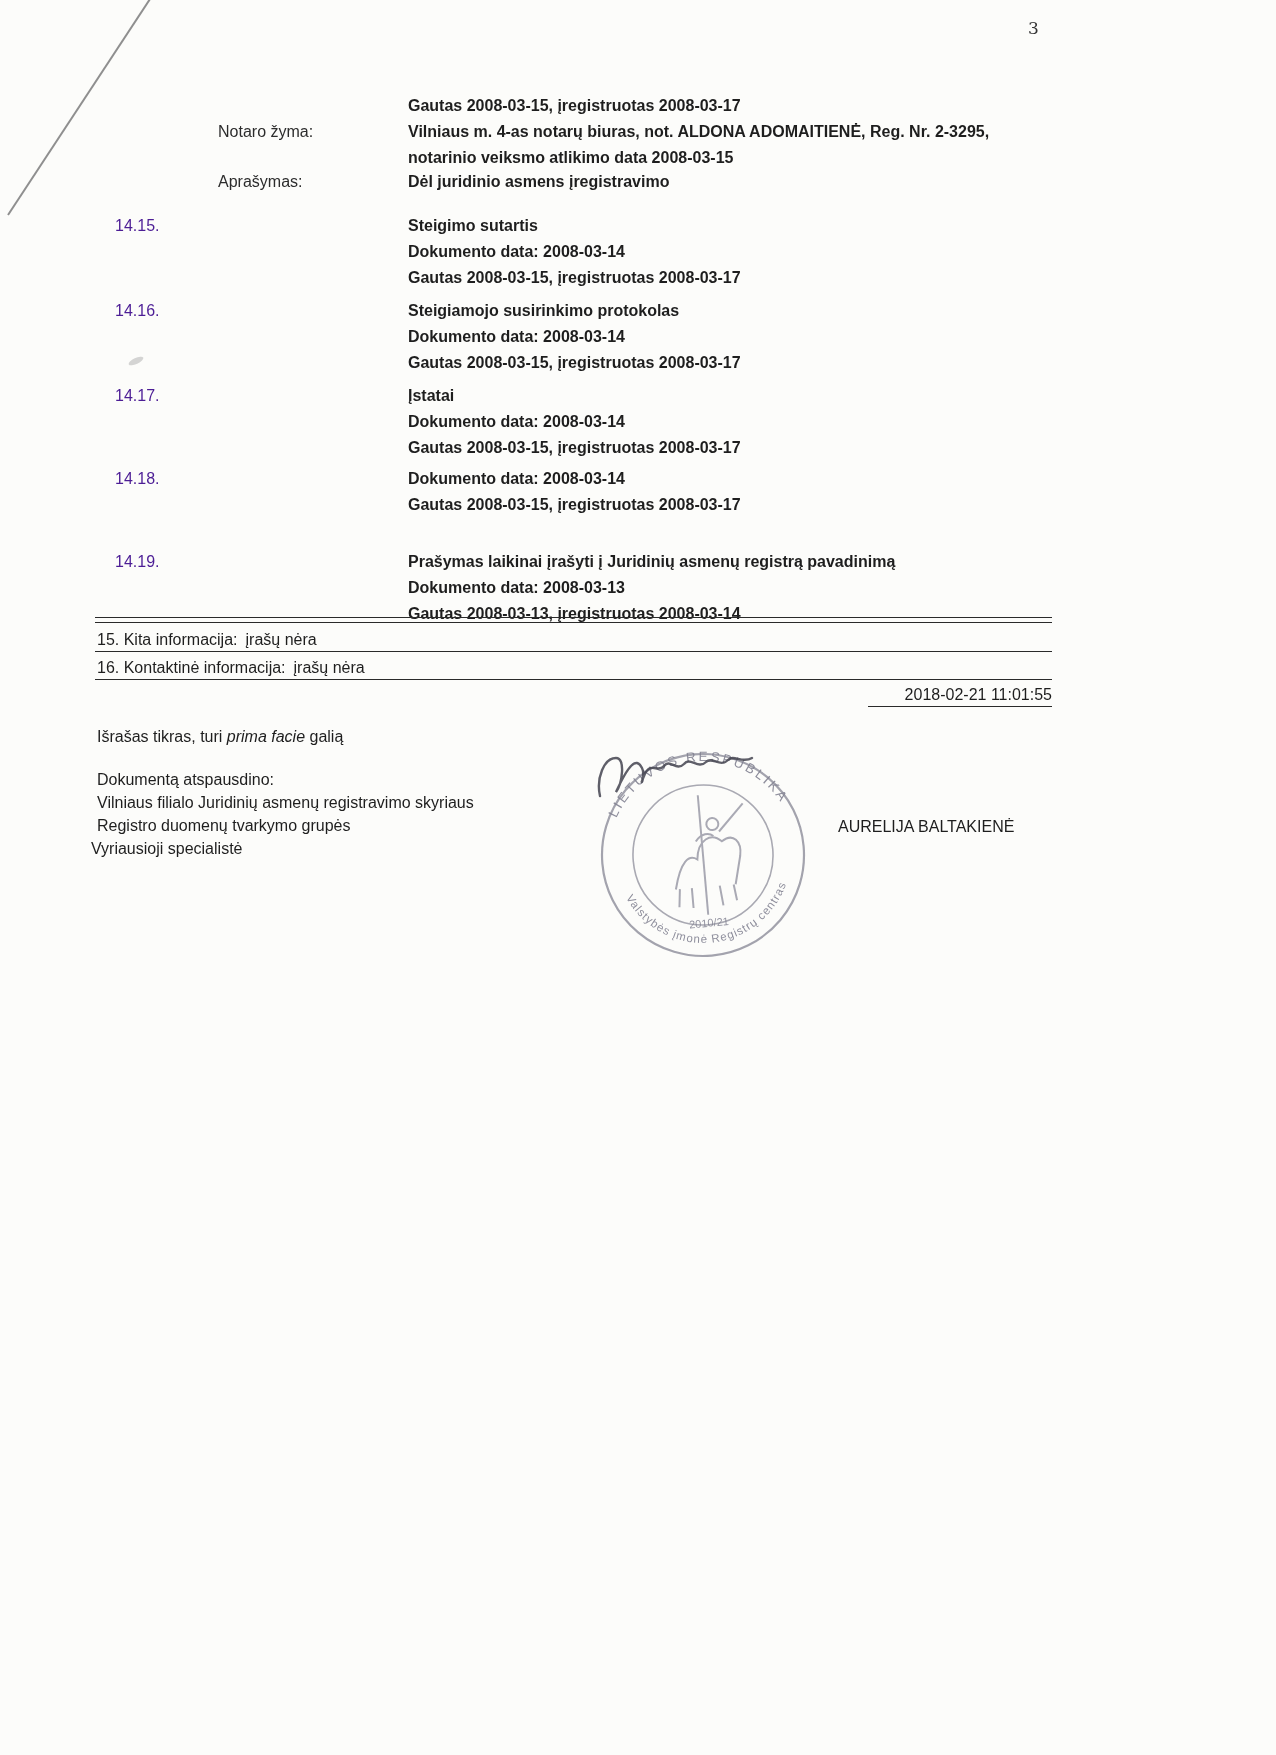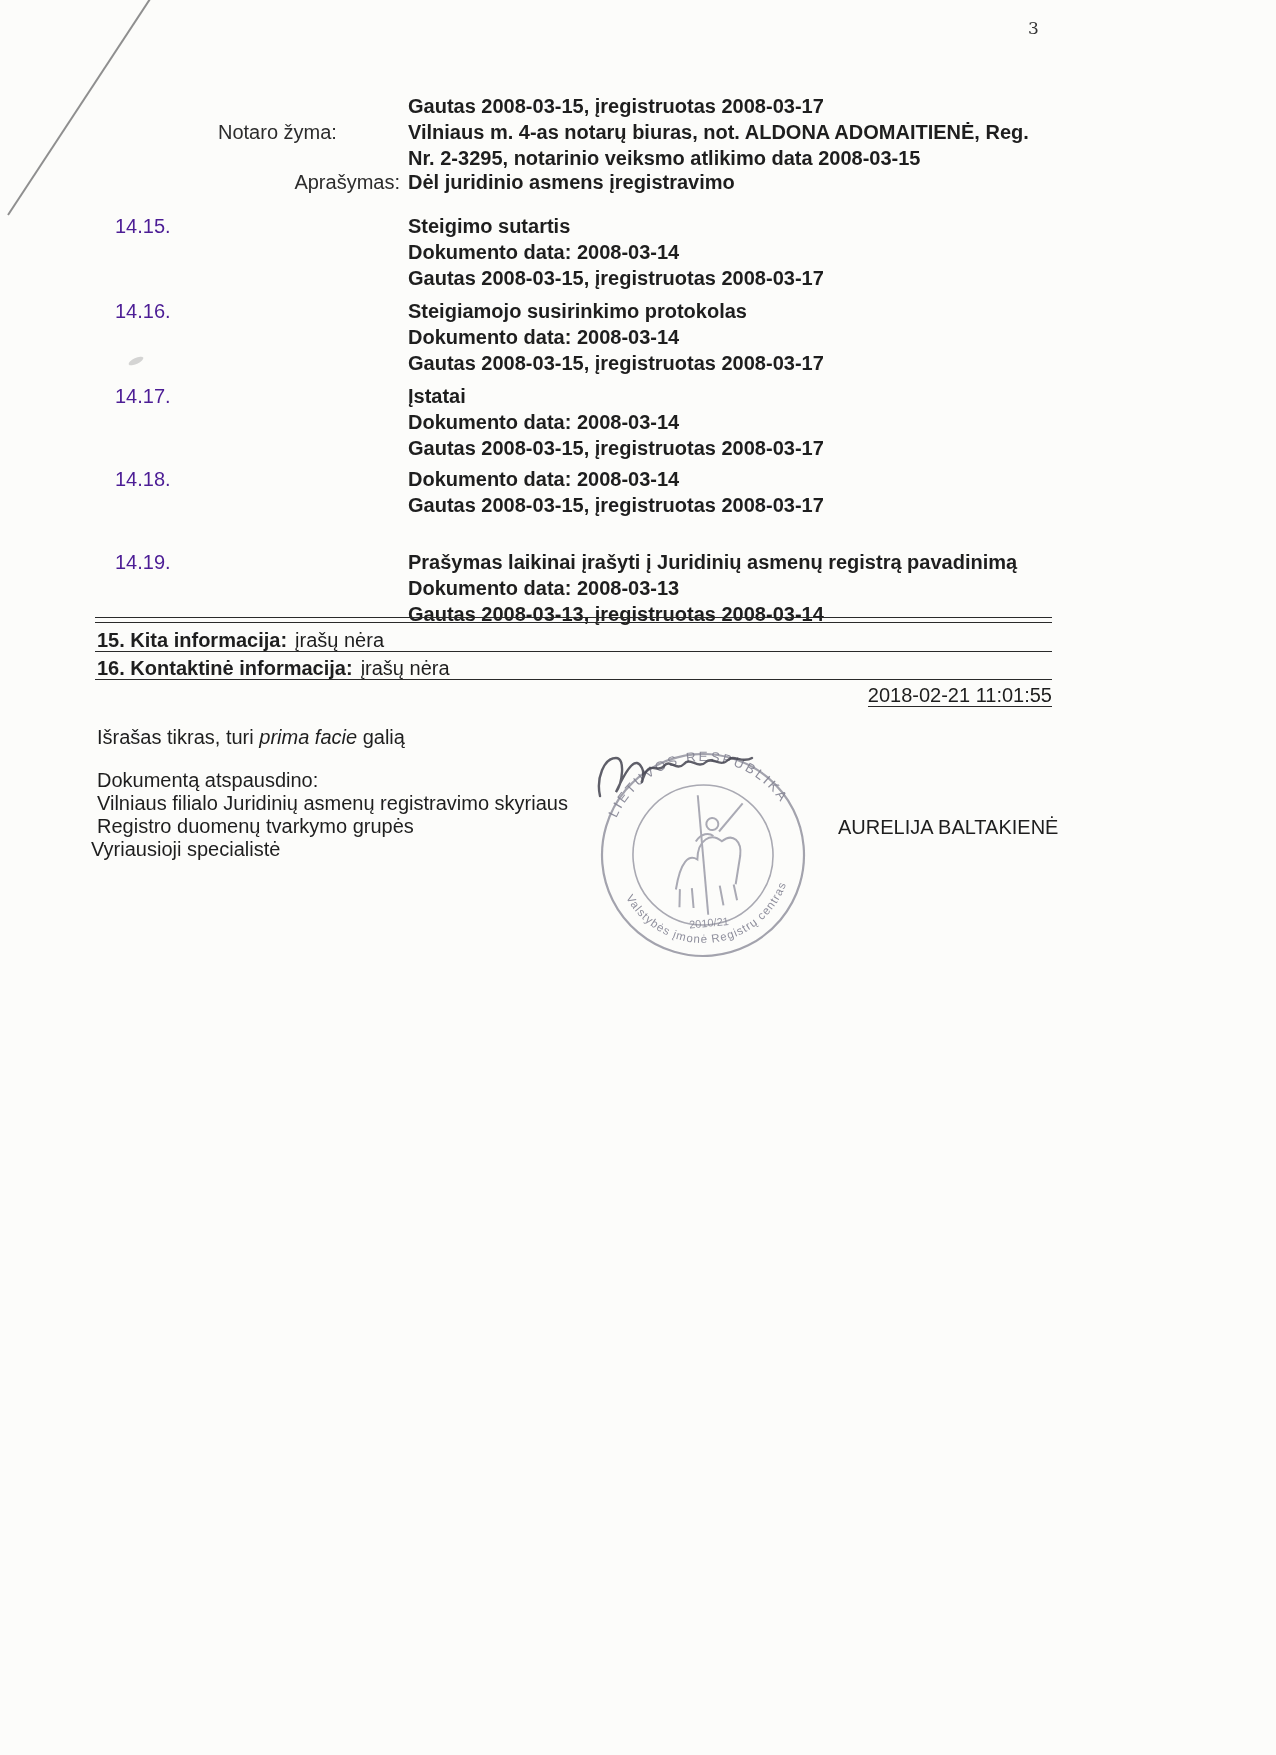--- a/index.html
+++ b/index.html
@@ -7,30 +7,30 @@
     position:relative;
     width:1276px;height:1755px;
     margin:0 auto;
     background:#fcfcfa;
     font-family:"Liberation Sans", sans-serif;
     color:#1e1e1e;
     overflow:hidden;
   }
   .abs{position:absolute;}
   .b{font-weight:bold;}
-  .txt{font-size:20px;line-height:26px;}
+  .txt{font-size:16px;line-height:26px;}
   .lbl{color:#2c2c2c;}
   .pagenum{
     font-family:"DejaVu Serif", serif;
     font-size:17px;color:#333;
   }
   .num{color:#4c1d95;}
   .rule{border-top:2px solid #2a2a2a;height:0;}
   .rule.thin{border-top-width:1px;}
-  .sec-label{font-weight:bold;}
+  .sec-label{font-weight:normal;}
   .sec-value{font-weight:normal;margin-left:8px;}
   .right{text-align:right;}
   .it{font-style:italic;}
   .stampwrap{transform:rotate(-5deg);opacity:.85;}
   svg text{font-family:"Liberation Sans", sans-serif;}
 </style>
 </head>
 <body>
 
 <div class="page">
@@ -39,21 +39,21 @@
     <line x1="8" y1="215" x2="152" y2="-4" stroke="#8f8f8f" stroke-width="2"></line>
   </svg>
 
   <div class="abs pagenum" style="left:1028px;top:18px">3</div>
 
   <div class="abs txt b" style="left:408px;top:93px">Gautas 2008-03-15, įregistruotas 2008-03-17</div>
 
   <div class="abs txt lbl" style="left:218px;top:119px;width:182px;text-align:left">Notaro žyma:</div>
   <div class="abs txt b" style="left:408px;top:119px;width:646px">Vilniaus m. 4-as notarų biuras, not. ALDONA ADOMAITIENĖ, Reg. Nr. 2-3295, notarinio veiksmo atlikimo data 2008-03-15</div>
 
-  <div class="abs txt lbl" style="left:218px;top:169px;width:182px;text-align:right">Aprašymas:</div>
+  <div class="abs txt lbl" style="left:218px;top:169px;width:182px;">Aprašymas:</div>
   <div class="abs txt b" style="left:408px;top:169px;width:646px">Dėl juridinio asmens įregistravimo</div>
 
   <div class="abs txt num" style="left:115px;top:213px">14.15.</div>
   <div class="abs txt b" style="left:408px;top:213px;width:660px">
     <div>Steigimo sutartis</div>
     <div>Dokumento data: 2008-03-14</div>
     <div>Gautas 2008-03-15, įregistruotas 2008-03-17</div>
   </div>
 
   <div class="abs txt num" style="left:115px;top:298px">14.16.</div>

